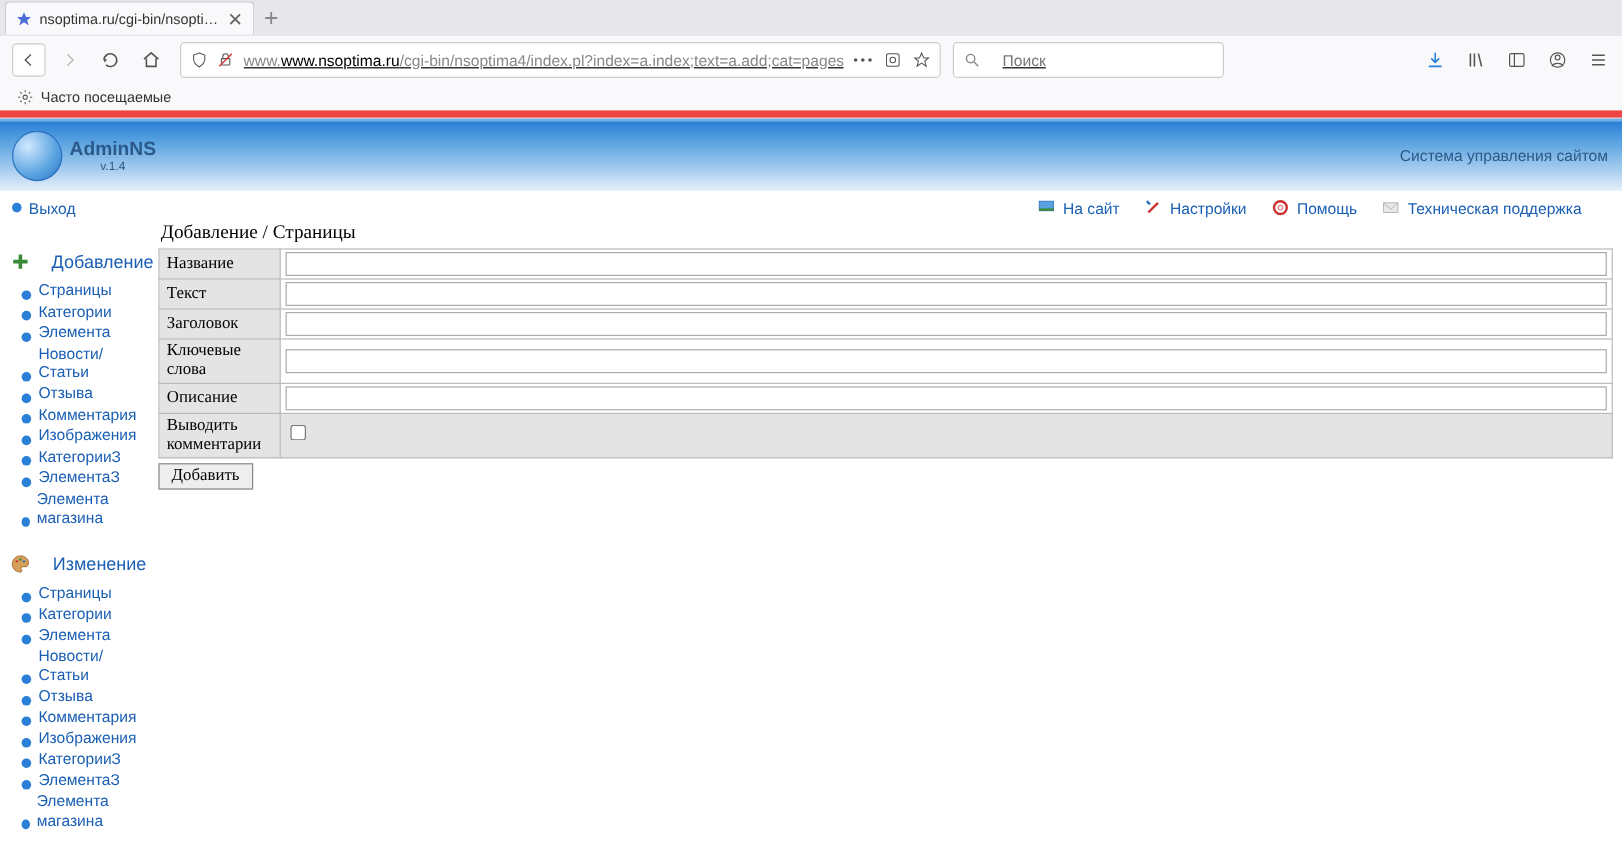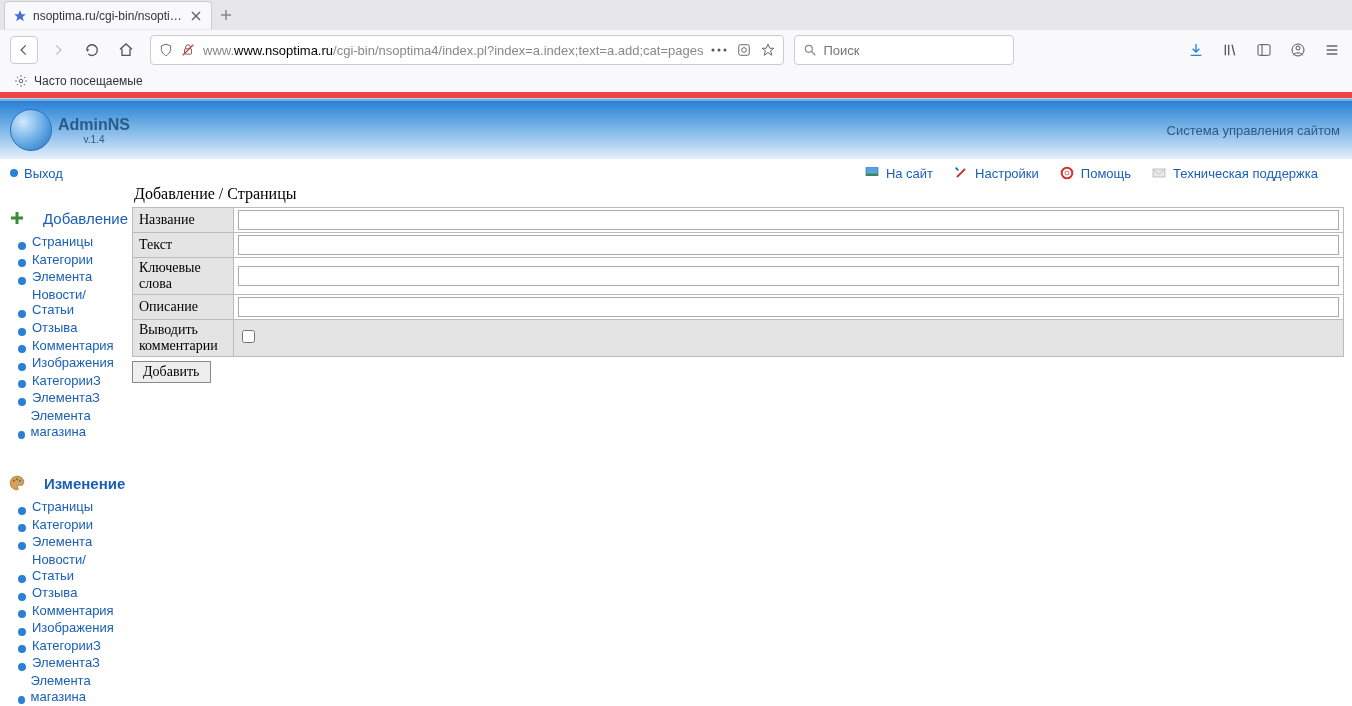--- a/index.html
+++ b/index.html
@@ -7,33 +7,33 @@
 
 
 .browser-chrome { background: #f0f0f4; border-bottom: 1px solid #ccc; }
 .tab-bar { display: flex; align-items: center; height: 30px; padding: 0 4px; background: #e6e6eb; }
 .tab { display: flex; align-items: center; background: #f9f9fb; border: 1px solid #ccc; border-bottom: none; border-radius: 4px 4px 0 0; padding: 4px 8px; height: 28px; max-width: 210px; gap: 6px; }
 .tab-favicon { width: 14px; height: 14px; display:flex; align-items:center; justify-content:center; }
 .tab-title { font-size: 12px; color: #333; white-space: nowrap; overflow: hidden; text-overflow: ellipsis; max-width: 150px; }
 .tab-close { width: 14px; height: 14px; color: #666; display:flex; align-items:center; justify-content:center; cursor:pointer; }
 .new-tab { width:28px; height:28px; display:flex; align-items:center; justify-content:center; color:#666; }
 
-.toolbar { display: flex; align-items: center; height: 40px; padding: 0 10px; gap: 10px; background: #f9f9fb; }
+.toolbar { display: flex; align-items: center; height: 40px; padding: 0 10px; gap: 10px; background: #f9f9fb; text-decoration: underline; }
 .nav-buttons { display: flex; gap: 6px; align-items: center; }
 .nav-btn { width: 28px; height: 28px; border: 1px solid #ccc; border-radius: 4px; background: #fff; display:flex; align-items:center; justify-content:center; color:#555; cursor:pointer; }
 .nav-btn.noborder { border:none; background:transparent; }
 
 .url-bar { flex: 0 0 620px; display: flex; align-items: center; border: 1px solid #ccc; border-radius: 4px; background: #fff; height: 30px; padding: 0 8px; gap: 8px; }
 .url-bar .shield { color:#555; }
 .url-bar .url-text { flex:1; white-space:nowrap; overflow:hidden; }
 .url-bar .url-host { color:#000; }
 .url-bar .url-path { color:#888; }
 .url-bar .url-actions { display:flex; gap:10px; align-items:center; color:#555; }
 
-.search-bar { flex: 0 0 220px; display: flex; align-items: center; border: 1px solid #ccc; border-radius: 4px; background: #fff; height: 30px; padding: 0 8px; gap: 6px; color:#888; }
+.search-bar { flex: 0 0 220px; display: flex; align-items: center; border: 1px solid #ccc; border-radius: 4px; background: #fff; height: 30px; padding: 0 8px; gap: 18px; color:#888; }
 .search-bar input { border:none; outline:none; flex:1; font-size:13px; }
 
 .right-icons { display: flex; gap: 14px; align-items: center; margin-left:auto; color:#555; }
 .icon-btn { width:20px; height:20px; display:flex; align-items:center; justify-content:center; cursor:pointer; }
 
 .bookmarks-bar { display: flex; align-items: center; height: 28px; padding: 0 14px; gap: 6px; background: #f9f9fb; border-bottom: 6px solid #ef4444; font-size:12px; color:#333; }
 .bookmarks-bar .gear { color:#555; }
 
 
 .page { display:flex; flex-direction:column; }
@@ -321,21 +321,21 @@
           <div class="side-item">
             <span class="bullet"></span>
             <span class="label">ЭлементаЗ</span>
           </div>
           <div class="side-item">
             <span class="bullet"></span>
             <span class="label">Элемента магазина</span>
           </div>
         </div>
 
-      <div class="side-group-title" style="margin-top:34px;font-weight:bold;">
+      <div class="side-group-title" style="margin-top:21px;">
         <span class="gicon">
             <svg width="18" height="18" viewBox="0 0 24 24">
               <path d="M12 3 C6 3 3 8 3 12 C3 18 8 21 12 21 C14 21 14 19 13 18 C12 17 13 15 15 15 H18 C20 15 21 13 21 11 C21 6 17 3 12 3 Z" fill="#d4a05a" stroke="#a06a2a"></path>
               <circle cx="8" cy="9" r="1.3" fill="#cc3333"></circle>
               <circle cx="12" cy="7" r="1.3" fill="#3a8a3a"></circle>
               <circle cx="16" cy="9" r="1.3" fill="#2a70c0"></circle>
             </svg>
           </span>
         <span>Изменение</span>
       </div>
@@ -389,20 +389,24 @@
         <tbody>
             <tr>
               <td class="lbl">Название</td>
               <td class="fld"><input type="text" style=""></td>
             </tr>
         <tr>
               <td class="lbl">Текст</td>
               <td class="fld"><input type="text" style=""></td>
             </tr>
         <tr>
+              <td class="lbl">Заголовок</td>
+              <td class="fld"><input type="text" style=""></td>
+            </tr>
+        <tr>
               <td class="lbl">Ключевые слова</td>
               <td class="fld"><input type="text" style=""></td>
             </tr>
         <tr>
               <td class="lbl">Описание</td>
               <td class="fld"><input type="text" style=""></td>
             </tr>
         <tr>
               <td class="lbl">Выводить комментарии</td>
               <td class="fld chk"><input type="checkbox" style=""></td>

